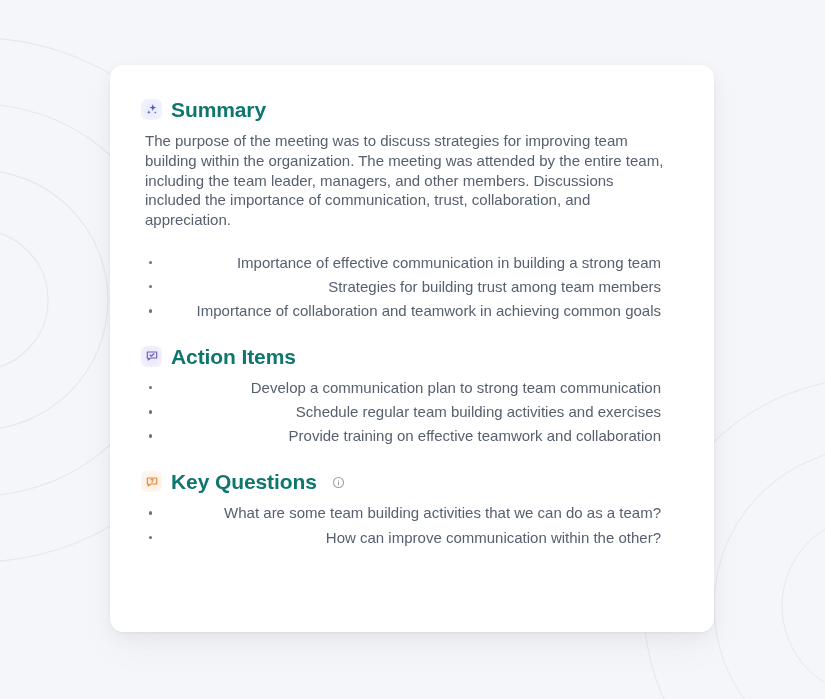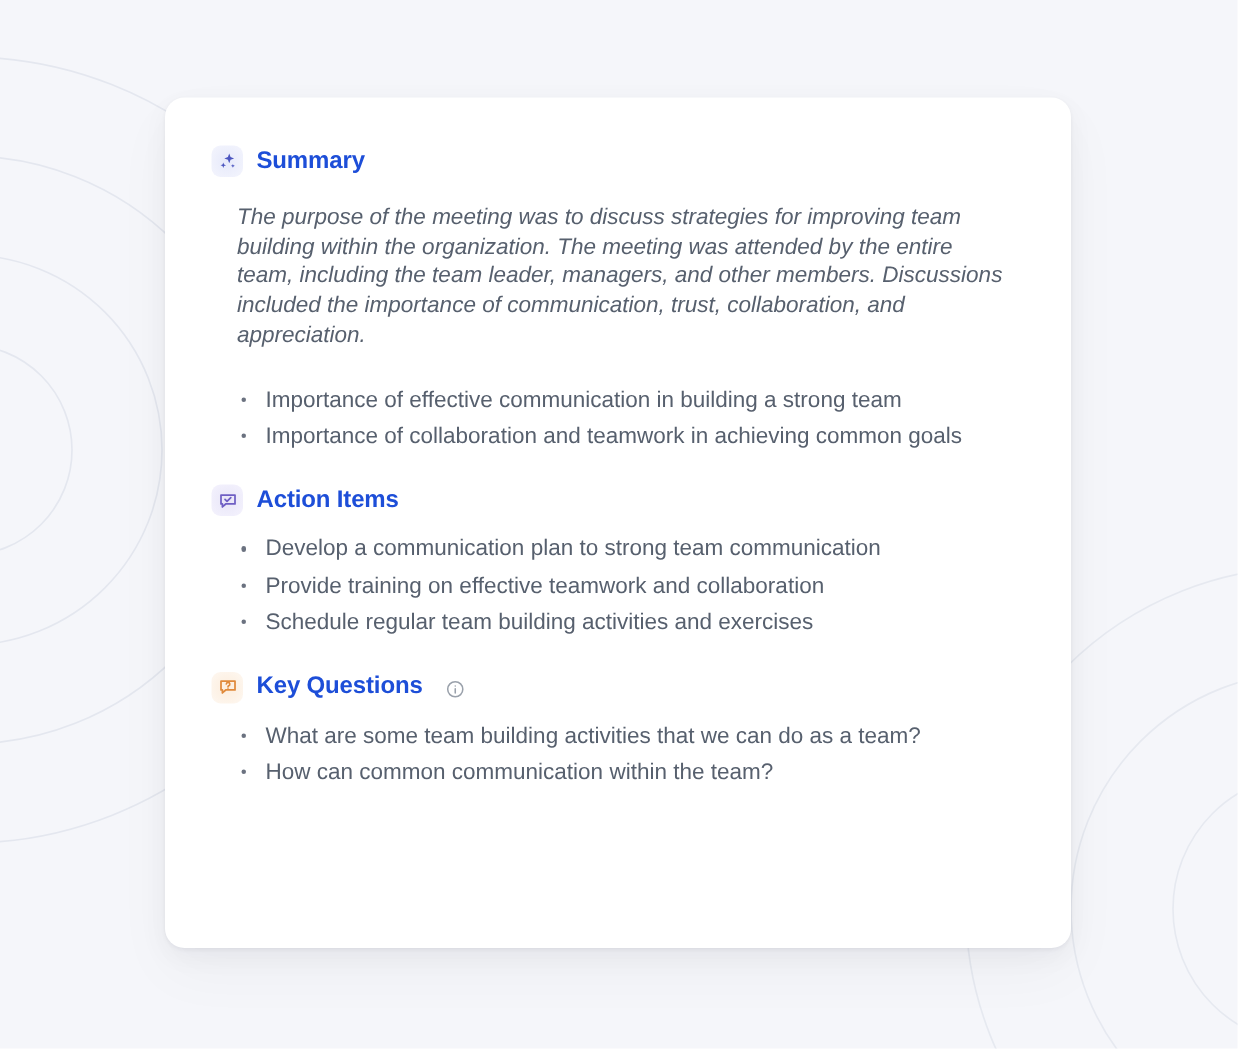--- a/index.html
+++ b/index.html
@@ -70,50 +70,50 @@
     background: radial-gradient(circle at 50% 50%, #dff5f7 0%, #e9f8fa 55%, #f2fbfc 100%);
   }
   .badge-action {
     background: radial-gradient(circle at 50% 50%, #e9e6f8 0%, #efedfb 55%, #f5f3fd 100%);
   }
   .badge-questions {
     background: radial-gradient(circle at 50% 50%, #fdeede 0%, #fdf3e8 55%, #fef8f2 100%);
   }
 
   .section-title {
-    font-size: 16px;
+    font-size: 21px;
     font-weight: bold;
-    color: #1d4ed8;
+    color: #0f766e;
     letter-spacing: -0.1px;
     line-height: 1.2;
     text-align: right;
   }
 
   .info-icon {
     margin-left: 6px;
     display: inline-flex;
     align-items: center;
     position: relative;
     top: 1px;
   }
 
   .paragraph {
     font-size: 15px;
     line-height: 19.7px;
     color: #57606e;
-    margin: 17px;
+    margin: 4px;
     max-width: 520px;
     white-space: pre-wrap;
-    font-style: italic;
   }
 
   ul.bullets {
-    margin: 12px;
+    margin: 0;
     padding: 0;
     list-style: none;
+    text-align: right;
   }
   ul.bullets li {
     position: relative;
     padding-left: 24px;
     font-size: 15px;
     line-height: 19.7px;
     color: #57606e;
     margin-bottom: 4.5px;
     max-width: 520px;
   }
@@ -158,38 +158,39 @@
         </svg>
       </span>
       <span class="section-title">Summary</span>
     </div>
     <p class="paragraph">The purpose of the meeting was to discuss strategies for improving team building within the organization. The meeting was attended by the entire team, including the team leader, managers, and other members. Discussions  included the importance of communication, trust, collaboration, and appreciation.</p>
   </section>
 
   <section class="section">
     <ul class="bullets">
       <li>Importance of effective communication in building a strong team</li>
+      <li>Strategies for building trust among team members</li>
       <li>Importance of collaboration and teamwork in achieving common goals</li>
     </ul>
   </section>
 
   <section class="section">
     <div class="section-head">
       <span class="badge badge-action">
         <svg width="14" height="14" viewBox="0 0 24 24" fill="none" stroke="#6f5fc4" stroke-width="2" stroke-linecap="round" stroke-linejoin="round">
           <path d="M4 5.2h16v10.2H9.4L5.6 18.8v-3.4H4z"></path>
           <path d="M8.6 10.1l2.3 2.3 4.3-4.3"></path>
         </svg>
       </span>
       <span class="section-title">Action Items</span>
     </div>
     <ul class="bullets">
       <li>Develop a communication plan to strong team communication</li>
+      <li>Schedule regular team building activities and exercises</li>
       <li>Provide training on effective teamwork and collaboration</li>
-      <li>Schedule regular team building activities and exercises</li>
     </ul>
   </section>
 
   <section class="section">
     <div class="section-head">
       <span class="badge badge-questions">
         <svg width="14" height="14" viewBox="0 0 24 24" fill="none" stroke="#e08a3c" stroke-width="2" stroke-linecap="round" stroke-linejoin="round">
           <path d="M4 5.2h16v10.2H9.4L5.6 18.8v-3.4H4z"></path>
           <path d="M10.1 8.6a2 2 0 1 1 2.6 2.1c-.5.25-.7.6-.7 1.15" stroke-width="1.9"></path>
           <circle cx="12" cy="13.5" r="0.85" fill="#e08a3c" stroke="none"></circle>
@@ -199,17 +200,17 @@
       <span class="info-icon">
         <svg width="13" height="13" viewBox="0 0 24 24" fill="none" stroke="#9aa1ab" stroke-width="1.9" stroke-linecap="round">
           <circle cx="12" cy="12" r="9.3"></circle>
           <path d="M12 11.3v5.2"></path>
           <circle cx="12" cy="7.9" r="0.95" fill="#9aa1ab" stroke="none"></circle>
         </svg>
       </span>
     </div>
     <ul class="bullets">
       <li>What are some team building activities that we can do as a team?</li>
-      <li>How can common communication within the team?</li>
+      <li>How can improve communication within the other?</li>
     </ul>
   </section>
 
 </div>
 
 </body></html>

